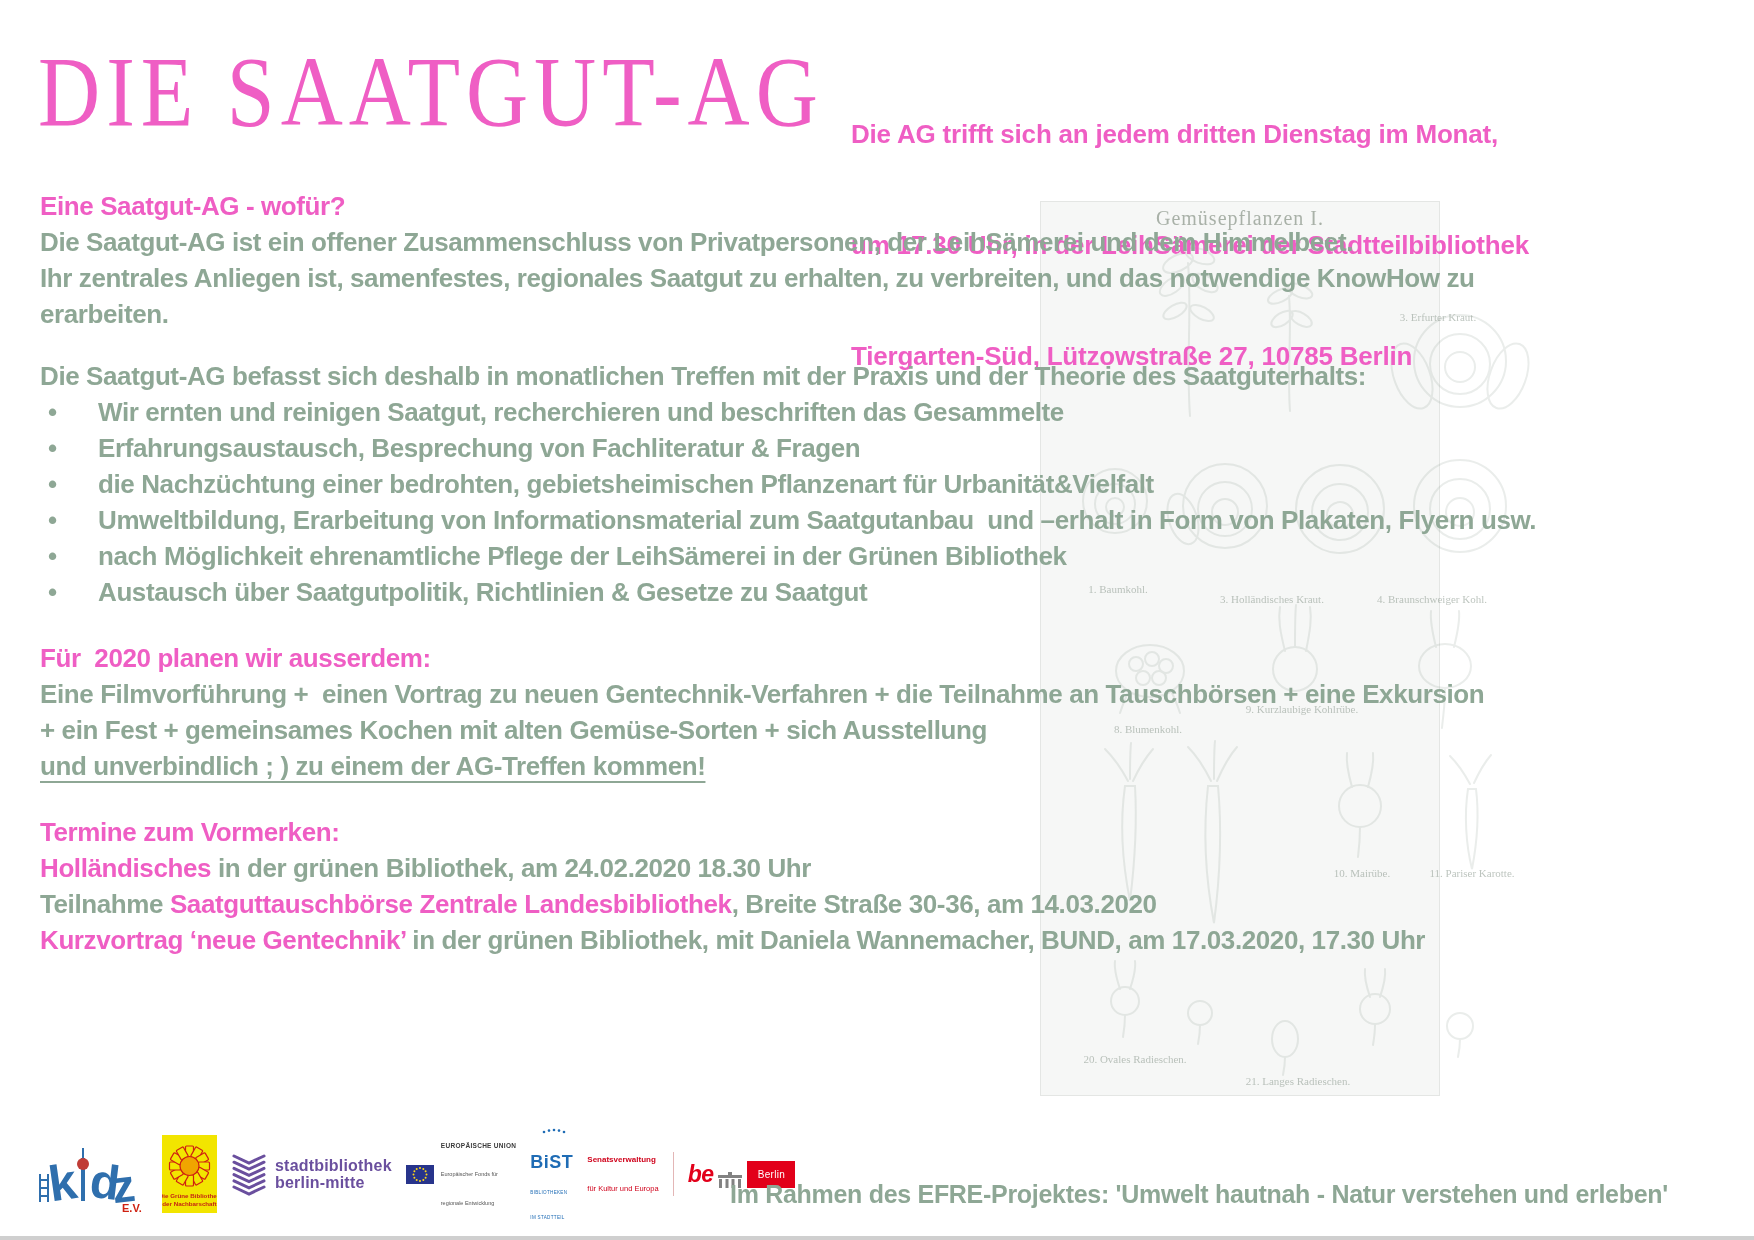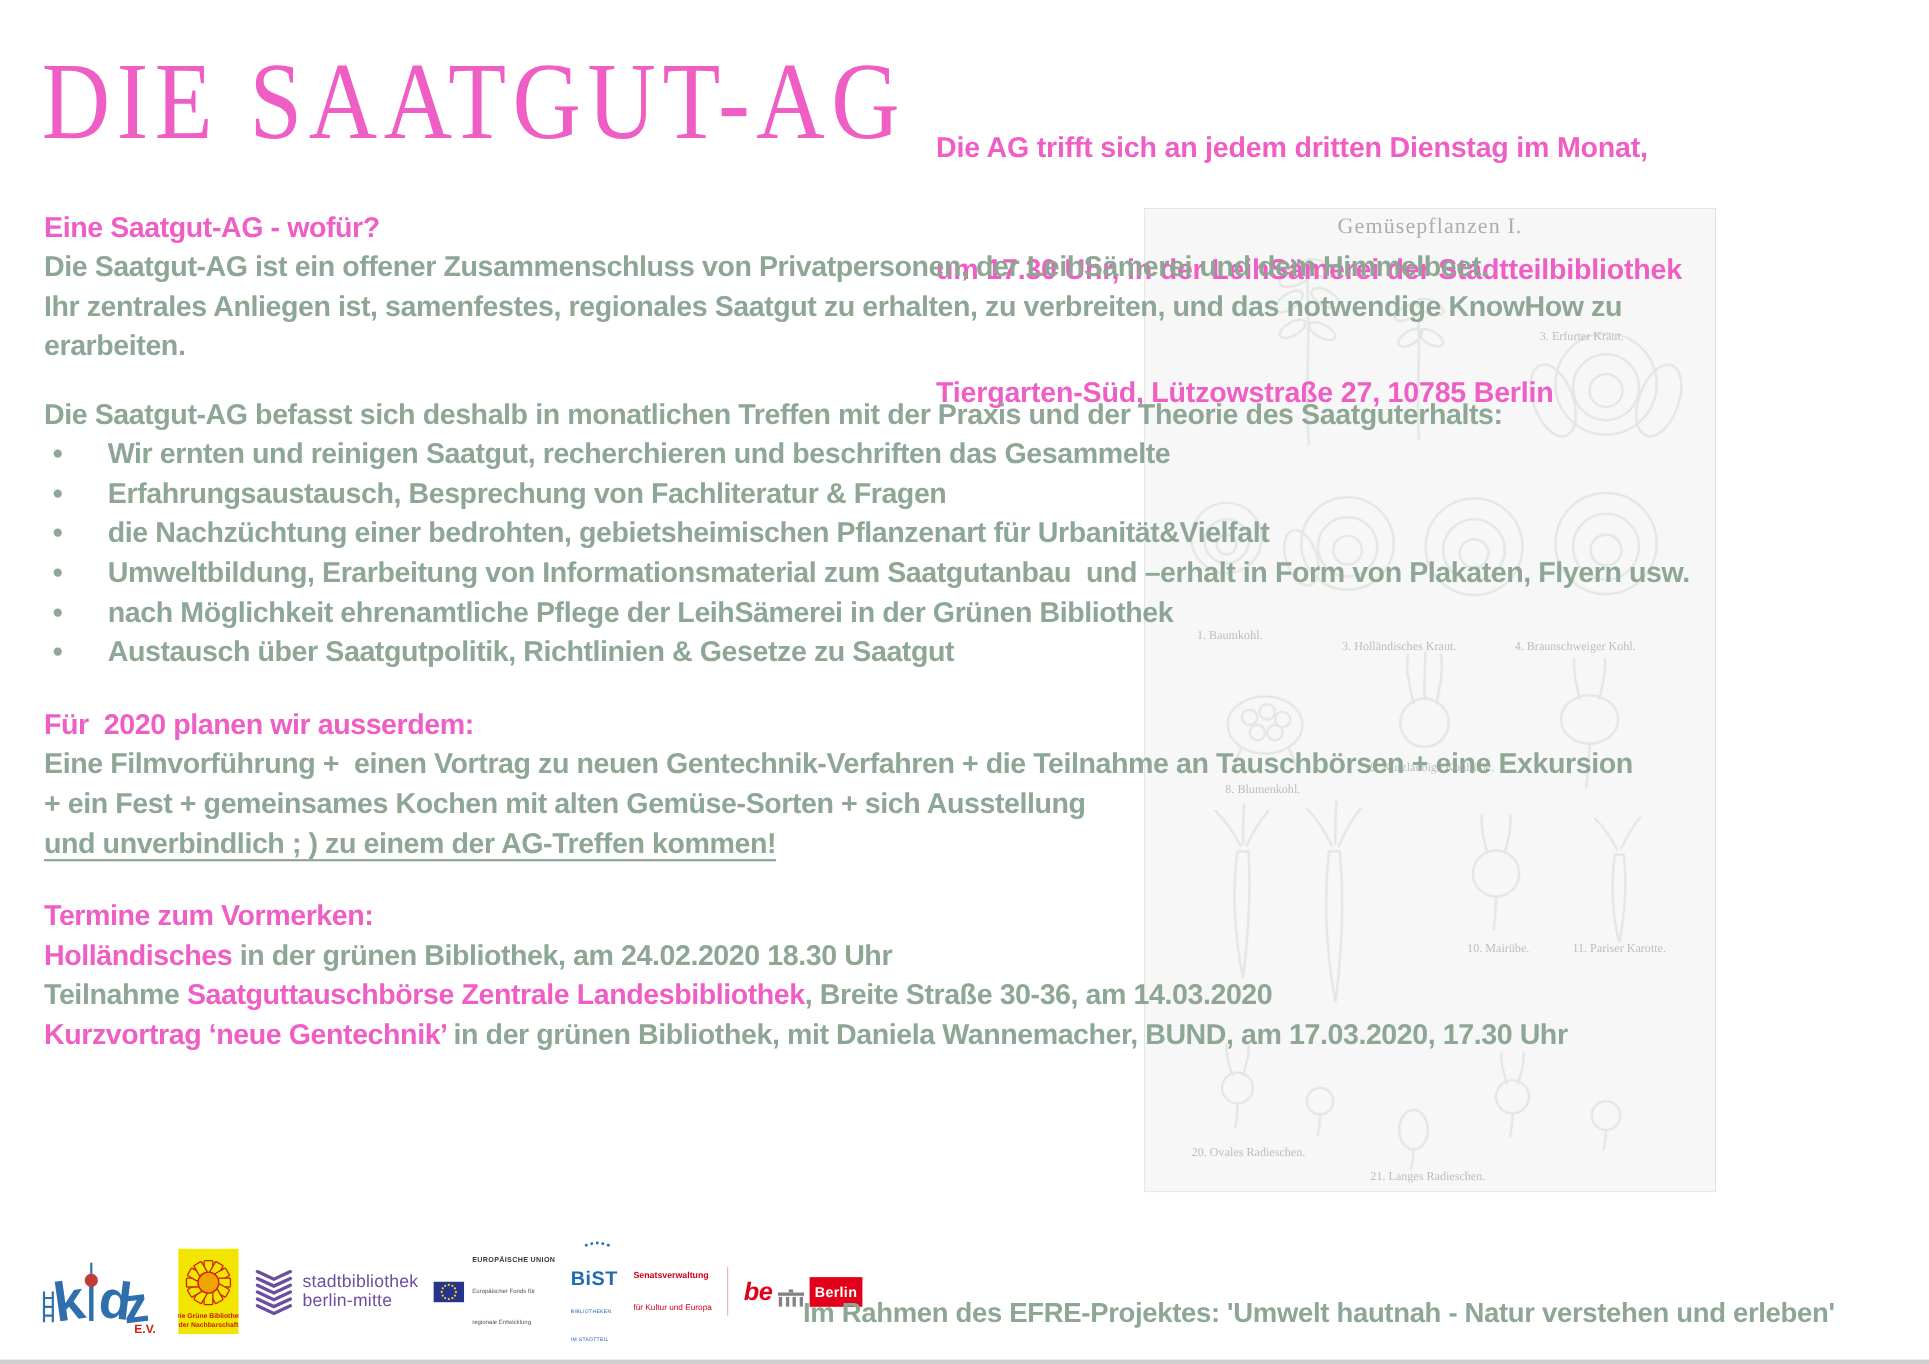--- a/index.html
+++ b/index.html
@@ -31,51 +31,51 @@
   }
   .h-pink{color:var(--pink);}
   .pink{color:var(--pink);}
   .green{color:var(--green);text-align:center;}
   .bullet .dot{display:inline-block;width:58px;text-indent:8px;}
   .gap26{height:26px;}
   .gap30{height:30px;}
   .u{text-decoration:underline;text-decoration-thickness:2px;text-underline-offset:6px;}
   
   .plate{
-    position:absolute;left:1040px;top:189px;width:520px;height:895px;z-index:1;
+    position:absolute;left:1040px;top:201px;width:400px;height:895px;z-index:1;
     background:rgba(236,238,234,.45);
     box-shadow:inset 0 0 0 1px rgba(175,180,174,.25);
   }
   .plate-caption{
     position:absolute;left:0;top:6px;width:100%;text-align:center;
     font-family:"Liberation Serif","DejaVu Serif",serif;
     font-size:20px;color:#a9b1a8;letter-spacing:1px;
   }
   .plate svg{position:absolute;left:0;top:0;}
   
   .logos{
     position:absolute;left:36px;top:1130px;height:88px;z-index:2;
     display:flex;align-items:center;gap:14px;
   }
   .logo-col{display:flex;flex-direction:column;justify-content:center;gap:20px;}
   .stadtbib{display:flex;align-items:center;gap:8px;}
-  .stadtbib-text{color:#6a4f9e;font-size:16px;font-weight:400;line-height:17px;letter-spacing:.2px;}
+  .stadtbib-text{color:#6a4f9e;font-size:16px;font-weight:700;line-height:17px;letter-spacing:.2px;}
   .eu{display:flex;align-items:center;gap:7px;}
   .eu-title{font-size:6.5px;font-weight:bold;color:#3a3a3a;letter-spacing:.3px;}
   .eu-sub{font-size:5.5px;color:#555;line-height:7px;margin-top:2px;}
   .bist-title{font-size:18px;font-weight:bold;color:#1f6cb5;letter-spacing:.5px;line-height:16px;}
   .bist-sub{font-size:4.6px;color:#1f6cb5;line-height:5.5px;letter-spacing:.3px;}
   .senats{color:#d0021b;}
   .senats-1{font-size:8px;font-weight:bold;line-height:9px;}
   .senats-2{font-size:7.5px;line-height:9px;}
   .logo-divider{width:1px;height:44px;background:#e3b6b6;}
   .bebln{display:flex;align-items:flex-end;gap:5px;}
   .be-txt{color:#e2001a;font-size:23px;font-weight:bold;font-style:italic;letter-spacing:-.5px;}
   .berlin-box{
-    background:#e2001a;color:#fff;font-weight:bold;font-size:13px;
+    background:#e2001a;color:#fff;font-weight:normal;font-size:10px;
     width:48px;height:27px;display:flex;align-items:center;justify-content:center;letter-spacing:.3px;
   }
   
   .efre{
     position:absolute;left:730px;top:1180px;z-index:2;
     font-size:25px;font-weight:bold;color:var(--green);letter-spacing:-.3px;white-space:pre;
   }
   .bottom-edge{position:absolute;left:0;bottom:0;width:100%;height:4px;background:#cfcfcf;}
 </style>
 </head>

